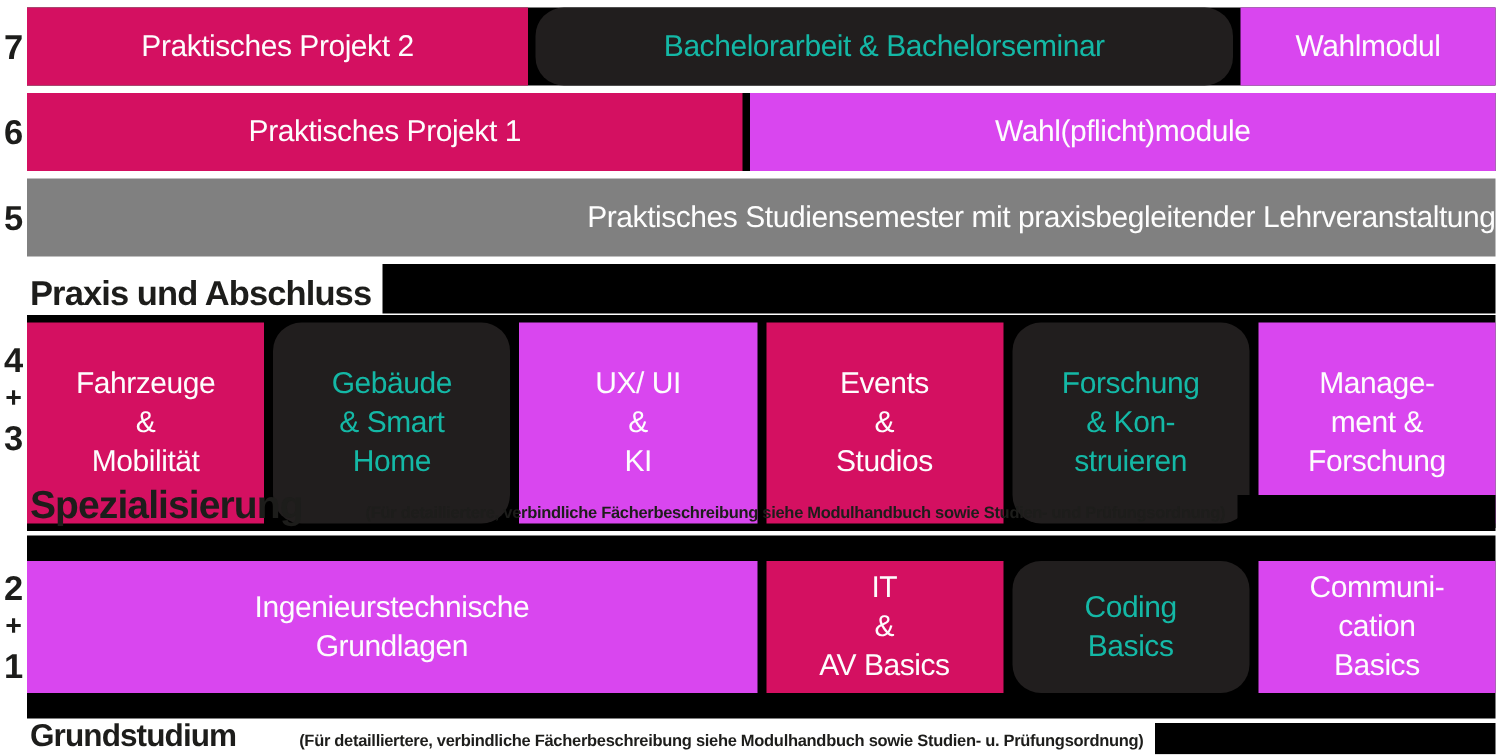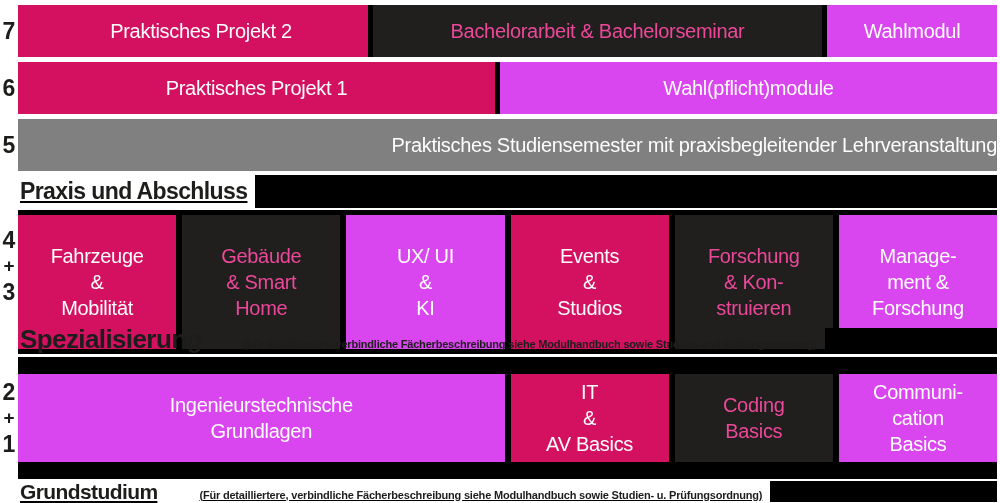--- a/index.html
+++ b/index.html
@@ -20,32 +20,32 @@
   .row7{top:5px;height:52px;}
   .row6{top:62px;height:52px;}
   .row5{top:119px;height:52px;}
   .sec43{top:210px;height:144px;padding:5px 0;gap:6px;box-sizing:border-box;}
   .sec21{top:357px;height:122px;padding:17px 0;gap:6px;box-sizing:border-box;}
   .blk{display:flex;flex-direction:column;align-items:center;justify-content:center;
        color:#fdfdfd;font-size:20px;letter-spacing:-0.3px;text-align:center;
        line-height:26px;}
   .pink{background:#d41061;}
   .blue{background:#d946ef;}
-  .dark{background:#211e1e;color:#ec4899;}
+  .dark{background:#211e1e;color:#14b8a6;border-radius:19px;}
   .gray{background:#808080;align-items:flex-end;}
-  .w-p2{width:334px;padding-left:16px;}
+  .w-p2{width:334px;}
   .w-ba{flex:1;}
   .w-wm{width:170px;}
   .w-p1{width:477px;}
   .w-wpm{flex:1;}
   .w-full{flex:1;}
   .col{flex:158;}
   .col3x{flex:486;}
   
-  .labrow{position:absolute;left:20px;right:3px;display:flex;align-items:center;text-decoration:underline;}
+  .labrow{position:absolute;left:20px;right:3px;display:flex;align-items:flex-end;}
   .labrow .txt{display:flex;align-items:baseline;white-space:nowrap;color:#1d1d1b;}
   .labrow .title{font-weight:700;letter-spacing:-0.6px;}
   .labrow .note{font-weight:700;font-size:11px;letter-spacing:-0.2px;margin-left:5px;padding-left:37px;}
   .labrow .bar{flex:1;background:#000;margin-left:8px;}
   .lab-praxis{top:174px;height:35px;}
   .lab-praxis .title{font-size:23px;}
   .lab-praxis .bar{height:33px;}
   .lab-spez{top:326px;height:26px;}
   .lab-spez .title{font-size:26px;}
   .lab-spez .bar{height:22px;}

